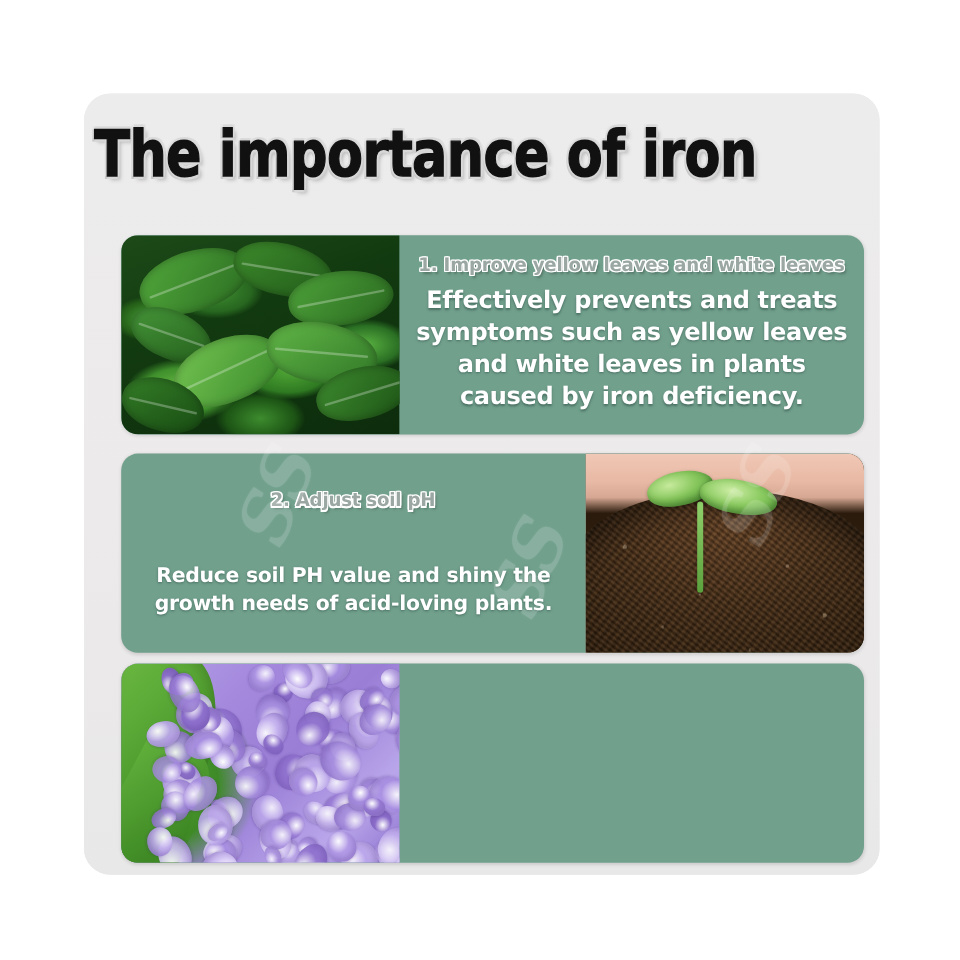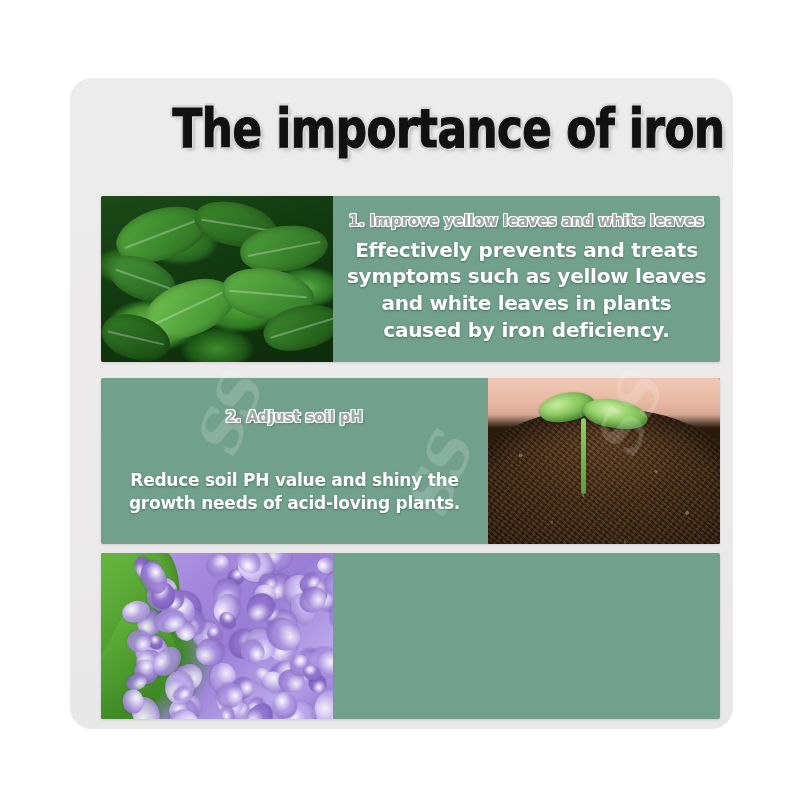--- a/index.html
+++ b/index.html
@@ -27,21 +27,21 @@
   .card-inner{
     position:absolute;
     inset:0;
     background:linear-gradient(180deg,#edecec 0%, #eceaea 55%, #e9e8e8 100%);
   }
 
   
   .title-wrap{
     position:absolute;
     left:0; top:28px; width:100%;
-    text-align:right;
+    text-align:left;
   }
   .title{
     display:inline-block;
     font-family:"DejaVu Sans", sans-serif;
     font-weight:bold;
     font-size:45px;
     line-height:1;
     letter-spacing:-0.5px;
     color:#111111;
     transform:scaleY(1.18) scaleX(0.97);
@@ -75,21 +75,21 @@
   .wm1{left:120px; top:300px; font-size:58px; transform:rotate(-68deg);}
   .wm2{left:330px; top:360px; font-size:58px; transform:rotate(-68deg);}
   .wm3{left:520px; top:300px; font-size:58px; transform:rotate(-68deg);}
 
   
   .panel{
     position:absolute;
     left:31px;
     width:619px;
     height:166px;
-    border-radius:2px;
+    border-radius:14px;
     overflow:hidden;
     background:#71a08d;
     display:flex;
     box-shadow:0 1px 3px rgba(0,0,0,.12);
   }
   #panel1{top:118px;}
   #panel2{top:300px;}
   #panel3{top:475px;}
 
   .panel.img-right{flex-direction:row-reverse;}

